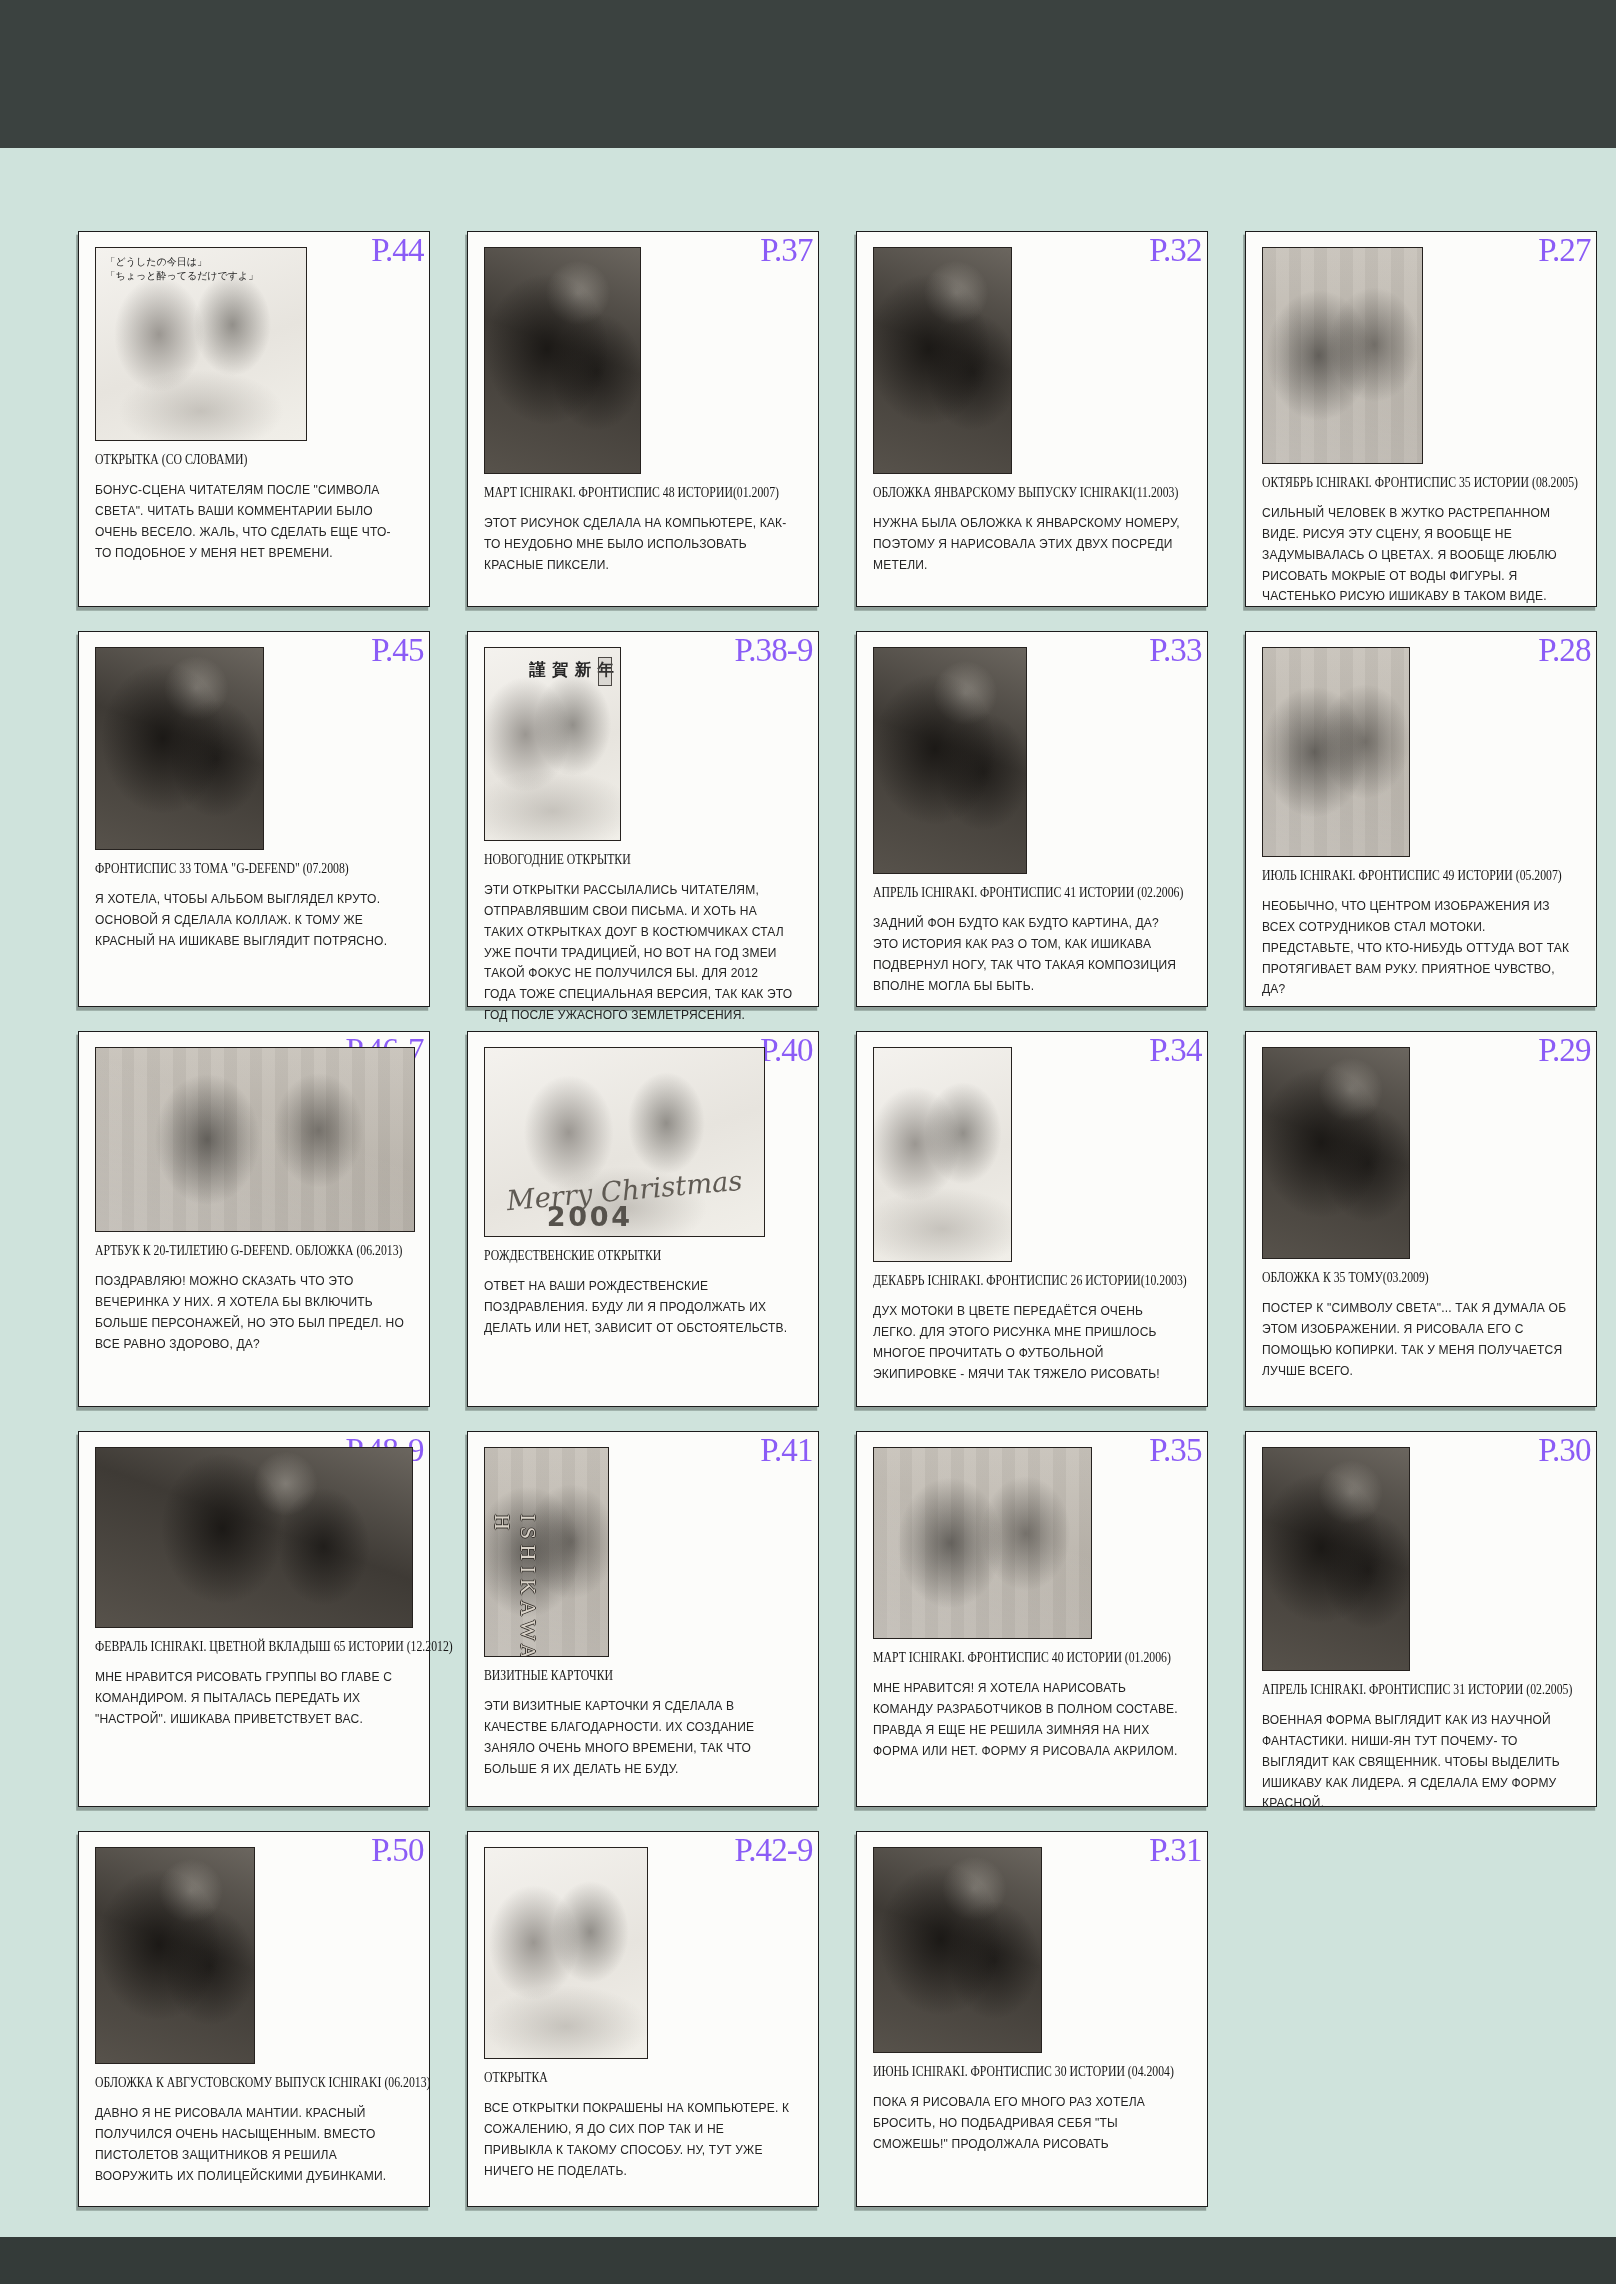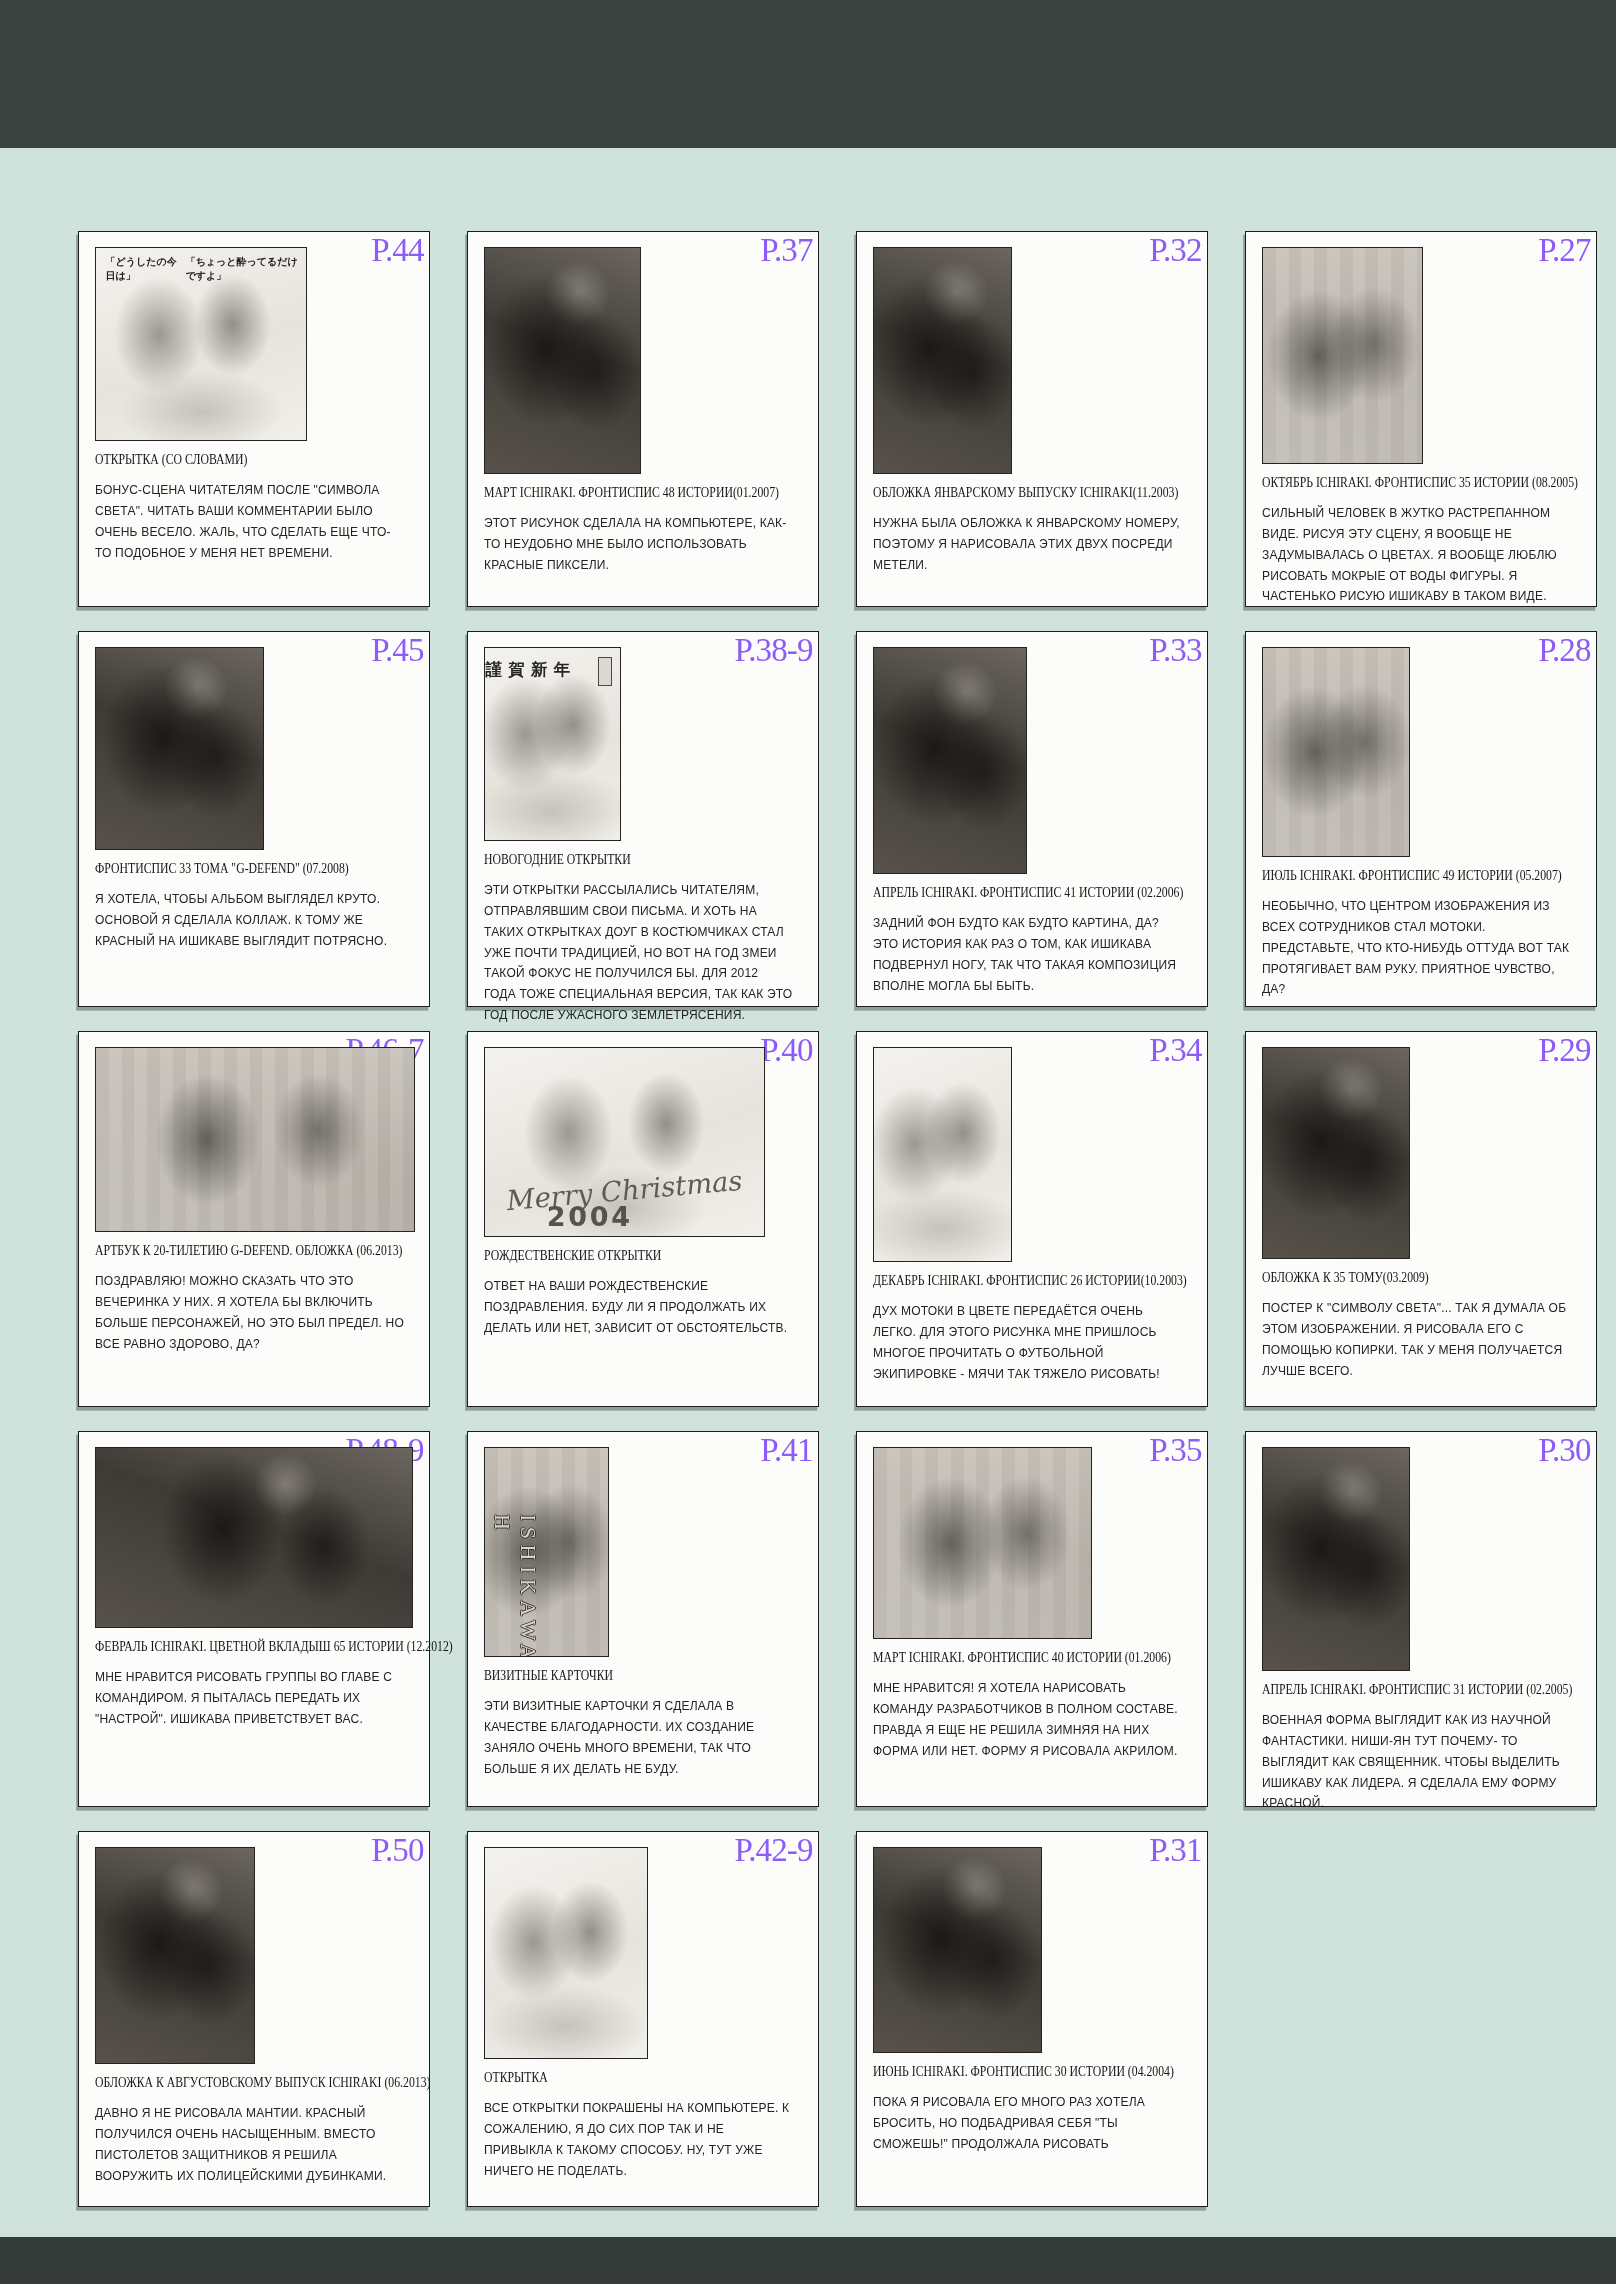--- a/index.html
+++ b/index.html
@@ -44,23 +44,23 @@
     linear-gradient(20deg, rgba(255,255,255,.25), transparent 60%),
     repeating-linear-gradient(90deg, rgba(120,115,108,.15) 0 12.8px, rgba(180,175,168,.15) 12.8px 25.6px),
     linear-gradient(180deg,#cfcac2,#b4aea5);}
   .art.dark{background:
     radial-gradient(82px 101px at 40% 45%, rgba(15,13,11,.75), transparent 75%),
     radial-gradient(64px 82px at 72% 55%, rgba(20,18,16,.70), transparent 72%),
     radial-gradient(46px 46px at 60% 20%, rgba(220,215,205,.35), transparent 70%),
     linear-gradient(200deg,#6b665f 0%,#3e3a35 45%,#57524b 100%);}
 
   .ov{position:absolute;z-index:2;}
-  .ov.lines{top:7.3px;left:9.1px;display:flex;flex-direction:row;gap:0;
-    font-family:"DejaVu Sans",sans-serif;font-size:10px;color:#1f1f1f;font-weight:bold;}
-  .ov.banner{top:11px;left:0;right:0;text-align:left;
+  .ov.lines{top:7.3px;left:9.1px;display:flex;flex-direction:column;gap:0;
+    font-family:"DejaVu Sans",sans-serif;font-size:10px;color:#1f1f1f;}
+  .ov.banner{top:11px;left:0;right:0;text-align:right;
     font-family:"DejaVu Serif",serif;font-weight:bold;font-size:16.4px;
     letter-spacing:6.4px;color:#262626;}
   .ov.banner::after{content:"";position:absolute;right:8.2px;top:-1.8px;
     width:12px;height:27.4px;border:1.8px solid #4c4844;background:rgba(120,115,108,.15);}
   .ov.script{left:0;right:0;bottom:3.7px;height:64px;}
   .ov.script div:first-child{
     font-family:"DejaVu Serif",serif;font-style:italic;font-size:27.4px;color:#5f5a53;
     text-align:center;transform:rotate(-5deg);margin-top:7.3px;}
   .ov.script div:nth-child(2){
     position:absolute;left:22%;bottom:0;font-weight:bold;font-size:27px;

